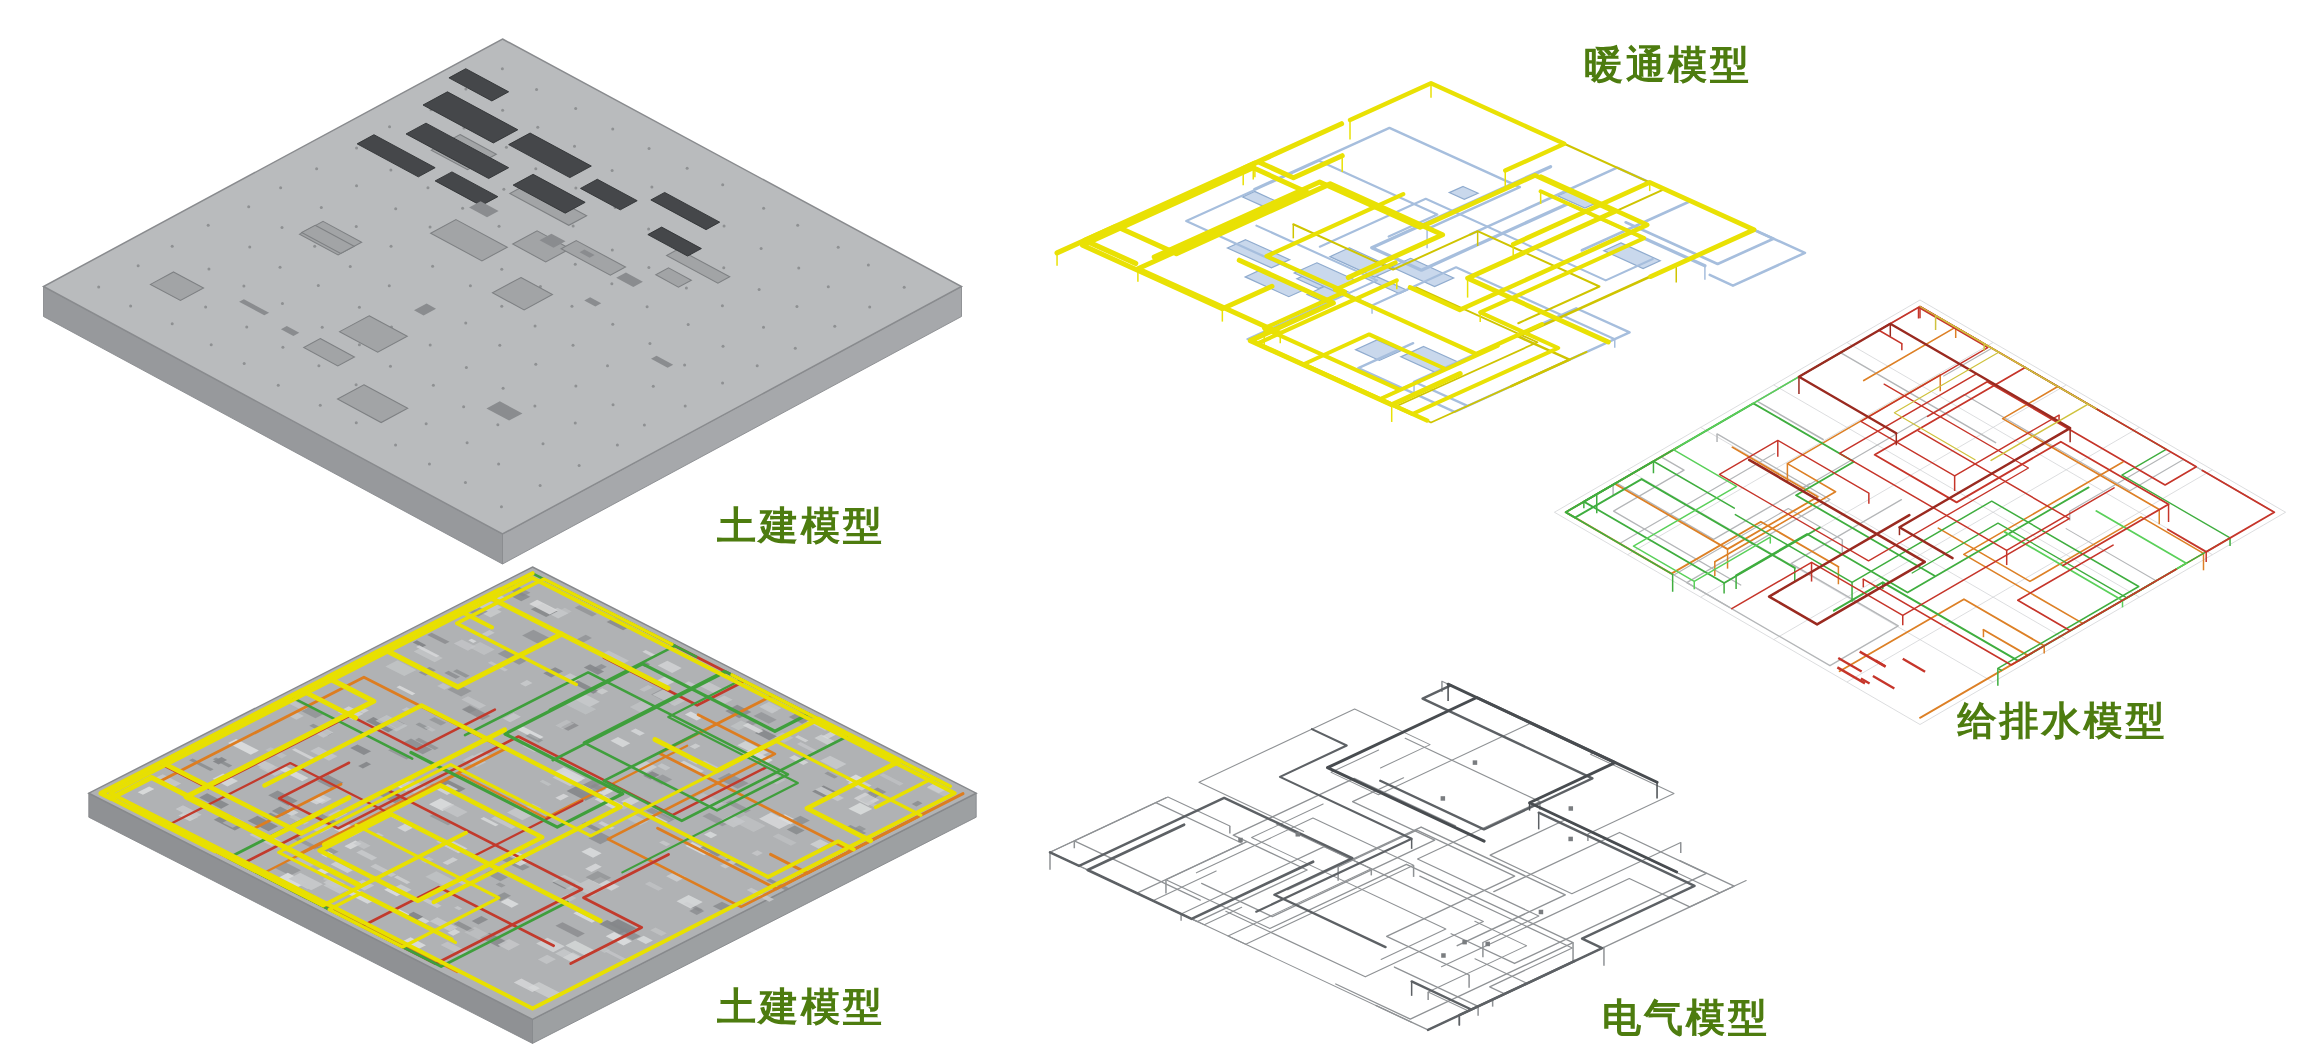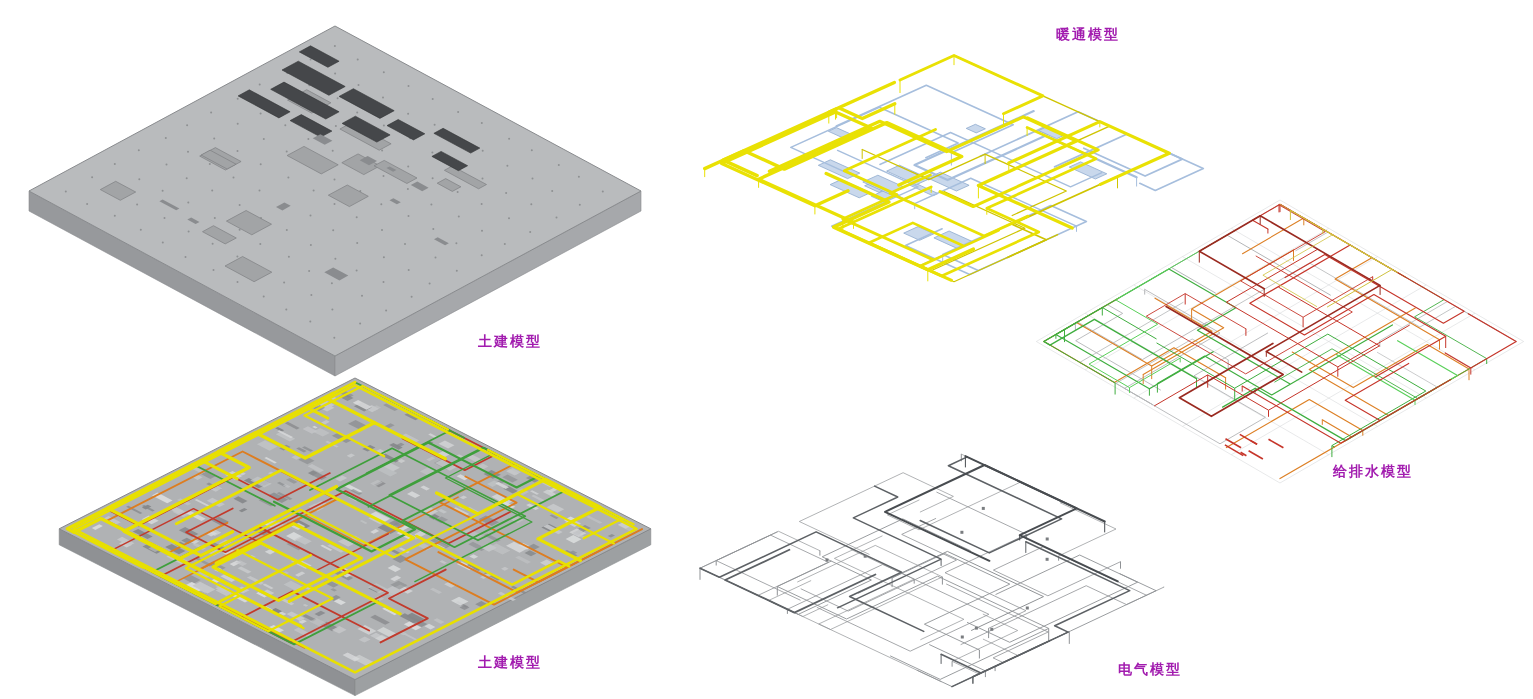--- a/index.html
+++ b/index.html
@@ -1,21 +1,21 @@
 <!DOCTYPE html>
 <html><head>
 <meta charset="utf-8">
 <style>
   *{margin:0;padding:0;box-sizing:border-box;}
   html,body{width:1533px;height:699px;}
   body{background:#ffffff;overflow:hidden;font-family:"Liberation Sans",sans-serif;}
   .canvas{position:relative;width:1533px;height:699px;background:#ffffff;}
   .model{position:absolute;}
   .model svg{display:block;}
-  .model-label{position:absolute;font-size:14px;font-weight:600;color:#a21caf;letter-spacing:2px;z-index:5;white-space:nowrap;font-family:Liberation Mono, monospace;}
+  .model-label{position:absolute;font-size:26px;font-weight:600;color:#4d7c0f;letter-spacing:2px;z-index:5;white-space:nowrap;font-family:Liberation Mono, monospace;}
 </style>
 </head>
 <body>
 
 <div class="canvas">
 
   <div class="model" style="left:20px;top:8px;width:650px;height:370px;">
     <svg id="svg-civil" width="650" height="370" viewBox="0 0 650 370">
         <polygon points="9.0,183.0 315.0,348.0 315.0,368.0 9.0,203.0" fill="#97999c" stroke="#898b8e" stroke-width="0.6"></polygon>
         <polygon points="315.0,348.0 621.0,183.0 621.0,203.0 315.0,368.0" fill="#a6a8ab" stroke="#898b8e" stroke-width="0.6"></polygon>
@@ -790,16 +790,16 @@
         <rect x="357.6" y="119.8" width="3" height="3" fill="#7a7d80"></rect>
         <rect x="286.9" y="188.6" width="3" height="3" fill="#7a7d80"></rect>
         <rect x="272.4" y="92.8" width="3" height="3" fill="#7a7d80"></rect>
         <rect x="272.8" y="197.5" width="3" height="3" fill="#7a7d80"></rect>
       </svg>
   </div>
 
   <div class="model-label" style="left:478px;top:333px;">土建模型</div>
   <div class="model-label" style="left:478px;top:654px;">土建模型</div>
   <div class="model-label" style="left:1056px;top:26px;">暖通模型</div>
-  <div class="model-label" style="left:1305px;top:463px;margin-left:28px;">给排水模型</div>
-  <div class="model-label" style="left:1118px;top:661px;">电气模型</div>
+  <div class="model-label" style="left:1305px;top:463px;">给排水模型</div>
+  <div class="model-label" style="left:1068px;top:661px;">电气模型</div>
 
 </div>
 
 </body></html>

